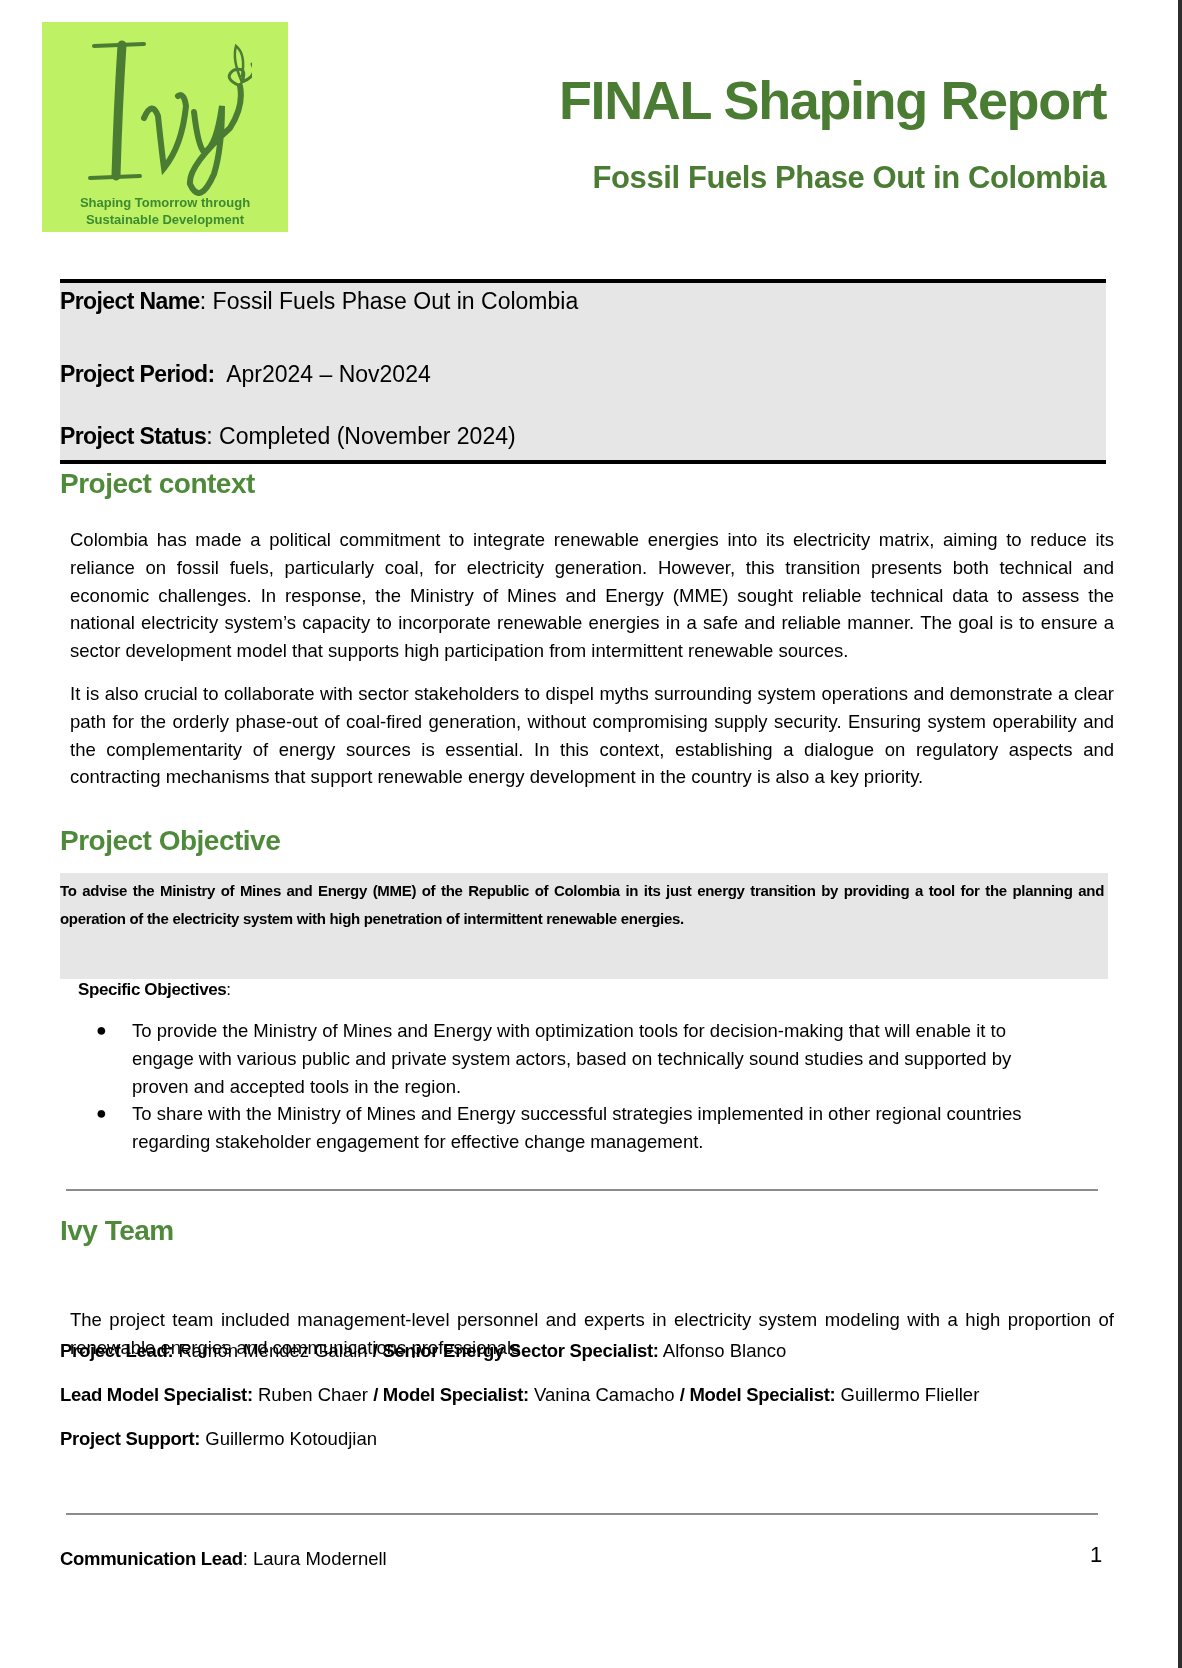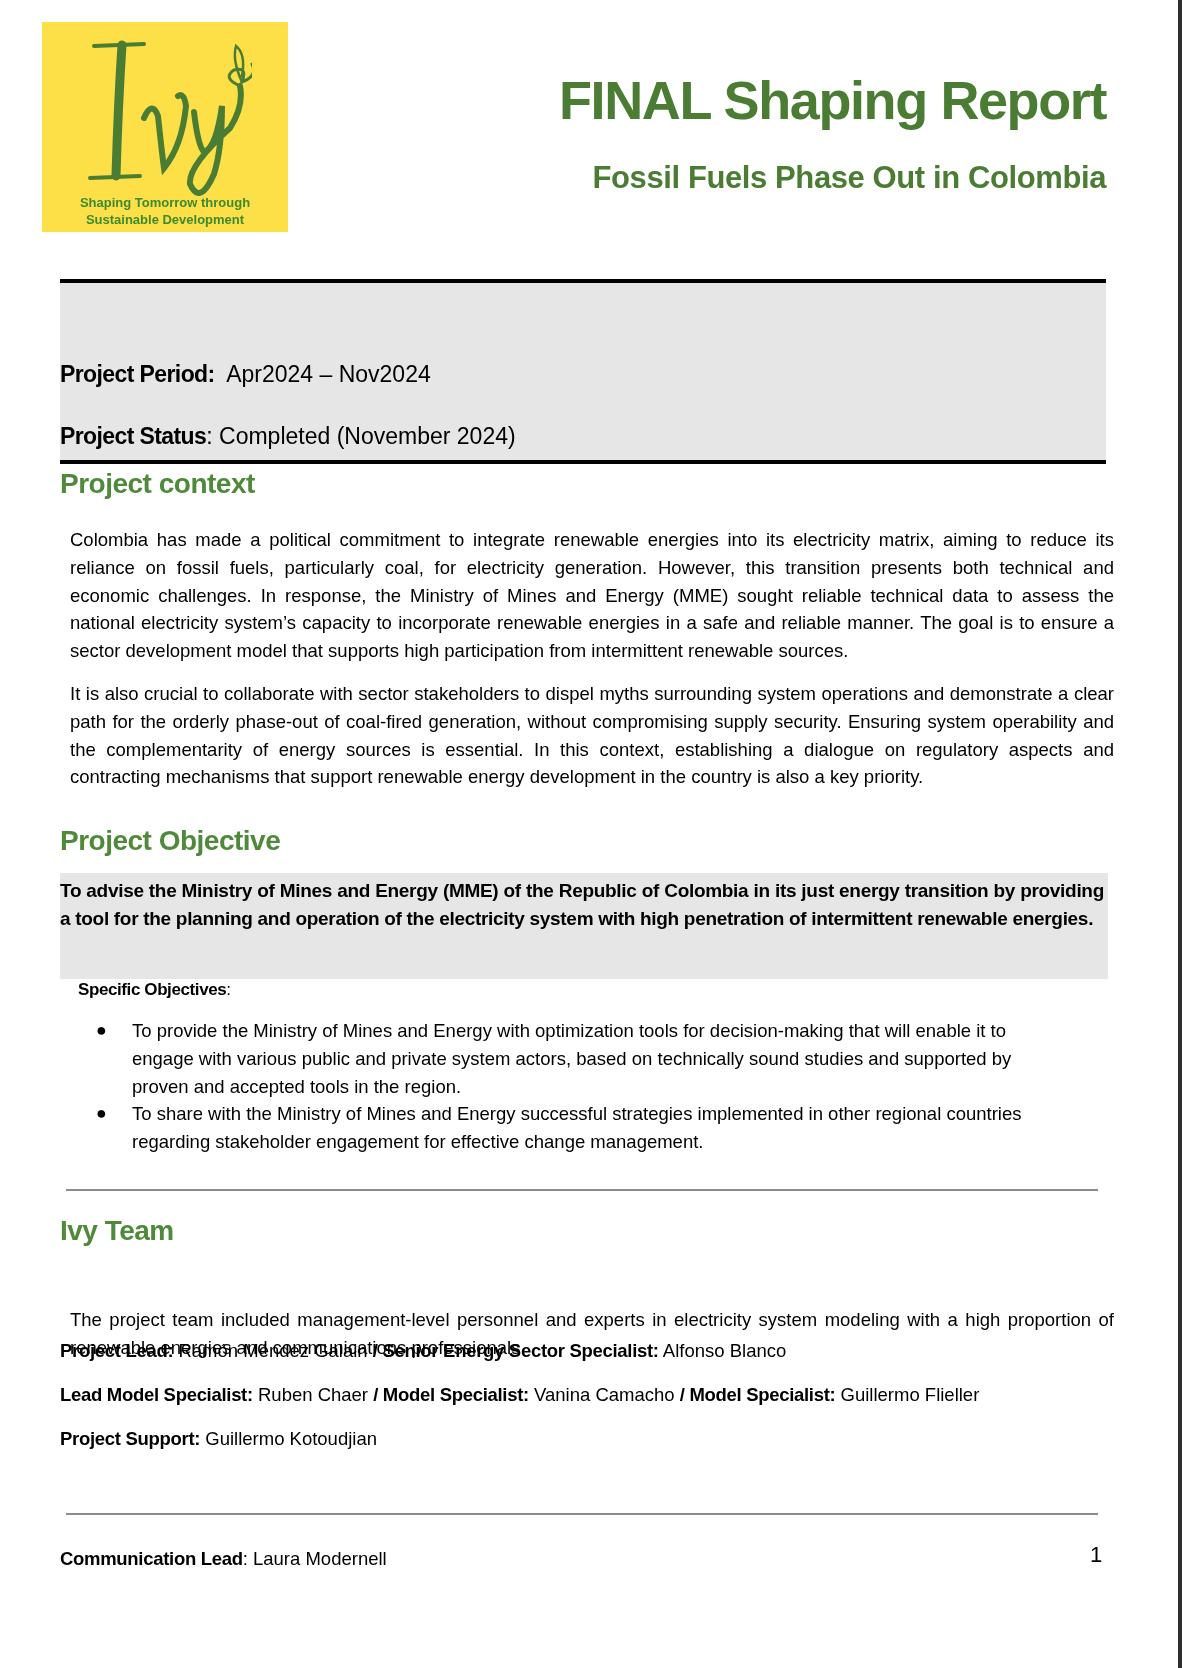--- a/index.html
+++ b/index.html
@@ -2,38 +2,38 @@
 <html><head>
 <meta charset="utf-8">
 <style>
   html, body { margin: 0; padding: 0; }
   body {
     width: 1182px; height: 1668px; overflow: hidden;
     background: #ffffff; position: relative;
     font-family: "Liberation Sans", sans-serif; color: #000;
   }
   .edge { position: absolute; right: 0; top: 0; width: 4px; height: 1668px; background: #2e2e2e; }
-  .logo { position: absolute; left: 42px; top: 22px; width: 246px; height: 210px; background: #fde047; }
+  .logo { position: absolute; left: 42px; top: 22px; width: 246px; height: 210px; background: #bef264; }
   .logo svg { position: absolute; left: 40px; top: 14px; }
   .tagline { position: absolute; left: 0; top: 172px; width: 246px; text-align: center;
     color: #3c8a32; font-weight: bold; font-size: 13px; line-height: 17px; }
   .title { position: absolute; right: 76px; top: 68px; font-size: 54px; font-weight: bold;
     color: #4a7d33; letter-spacing: -1.4px; margin: 0; line-height: 64px; }
   .subtitle { position: absolute; right: 76px; top: 158px; font-size: 31px; font-weight: bold;
     color: #4a7d33; letter-spacing: -0.4px; margin: 0; line-height: 40px; }
   .infobox { position: absolute; left: 60px; top: 279px; width: 1046px; height: 177px;
     background: #e6e6e6; border-top: 4px solid #000; border-bottom: 4px solid #000; }
   .info-row { position: absolute; left: 0; font-size: 23px; line-height: 30px; white-space: nowrap; }
   .info-row b { letter-spacing: -0.6px; }
   .h2 { position: absolute; left: 60px; font-size: 28px; font-weight: bold; color: #4e8a3a;
     letter-spacing: -0.5px; margin: 0; line-height: 30px; }
   .para { position: absolute; left: 60px; width: 1044px; font-size: 18.5px; line-height: 27.8px;
     text-align: justify; margin: 10px; }
   .objbox { position: absolute; left: 60px; top: 873px; width: 1048px; height: 106px; background: #e6e6e6; }
-  .objbox p { margin: 0; padding-top: 4px; font-size: 19px; line-height: 27.8px; font-weight: bold;
+  .objbox p { margin: 0; padding-top: 4px; font-size: 15px; line-height: 27.8px; font-weight: bold;
     text-align: justify; width: 1044px; letter-spacing: -0.3px; }
   .specific { position: absolute; left: 78px; top: 976px; font-size: 17px; line-height: 28px; }
   .specific b { letter-spacing: -0.4px; }
   .bullets { position: absolute; left: 60px; top: 1017px; width: 1044px; margin: 0; padding: 0; list-style: none; }
   .bullets li { position: relative; padding-left: 72px; font-size: 18.5px; line-height: 27.8px; width: 930px; }
   .bullets .dot { position: absolute; left: 36px; top: 0; font-size: 18px; }
   .rule { position: absolute; left: 66px; width: 1032px; height: 2px; background: #8c8c8c; }
   .team-row { position: absolute; left: 60px; font-size: 18.5px; line-height: 28px; white-space: nowrap; text-align: right; }
   .team-row b { letter-spacing: -0.3px; }
   .pagenum { position: absolute; left: 1090px; top: 1542px; font-size: 22px; }
@@ -58,20 +58,23 @@
   <div class="tagline" data-name="logo-tagline">
     <div data-name="tagline-line-1">Shaping Tomorrow through</div>
     <div data-name="tagline-line-2">Sustainable Development</div>
   </div>
 </div>
 
 <h1 class="title" data-name="report-title">FINAL Shaping Report</h1>
 <h2 class="subtitle" data-name="report-subtitle">Fossil Fuels Phase Out in Colombia</h2>
 
 <div class="infobox" data-name="project-info-box">
+  <div class="info-row" style="top:3px" data-name="info-project-name">
+    <b data-name="info-label">Project Name</b><span data-name="info-sep">: </span><span data-name="info-value">Fossil Fuels Phase Out in Colombia</span>
+  </div>
   <div class="info-row" style="top:76px" data-name="info-project-period">
     <b data-name="info-label">Project Period:</b><span data-name="info-sep" style="white-space:pre">  </span><span data-name="info-value">Apr2024 – Nov2024</span>
   </div>
   <div class="info-row" style="top:138px" data-name="info-project-status">
     <b data-name="info-label">Project Status</b><span data-name="info-sep">: </span><span data-name="info-value">Completed (November 2024)</span>
   </div>
 </div>
 
 <h3 class="h2" style="top:469px" data-name="heading-project-context">Project context</h3>
 <p class="para" style="top:516px" data-name="context-paragraph-1">Colombia has made a political commitment to integrate renewable energies into its electricity matrix, aiming to reduce its reliance on fossil fuels, particularly coal, for electricity generation. However, this transition presents both technical and economic challenges. In response, the Ministry of Mines and Energy (MME) sought reliable technical data to assess the national electricity system’s capacity to incorporate renewable energies in a safe and reliable manner. The goal is to ensure a sector development model that supports high participation from intermittent renewable sources.</p>

